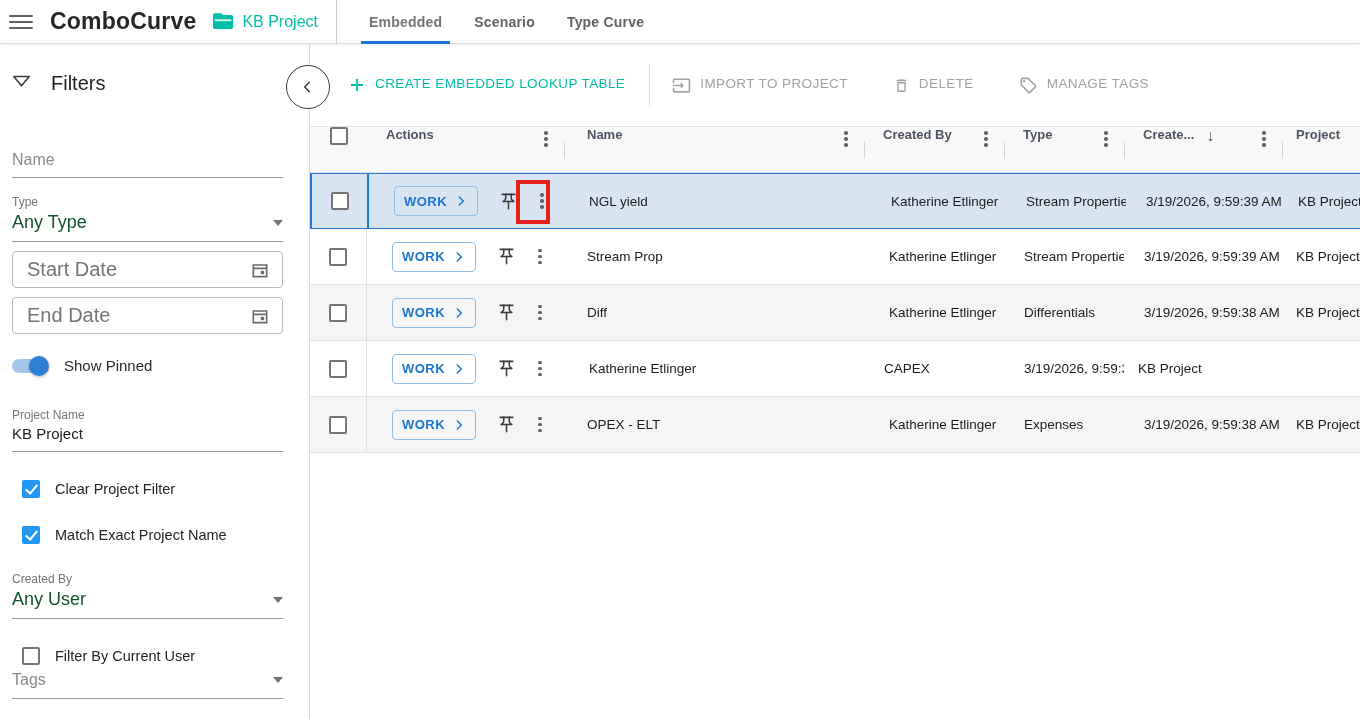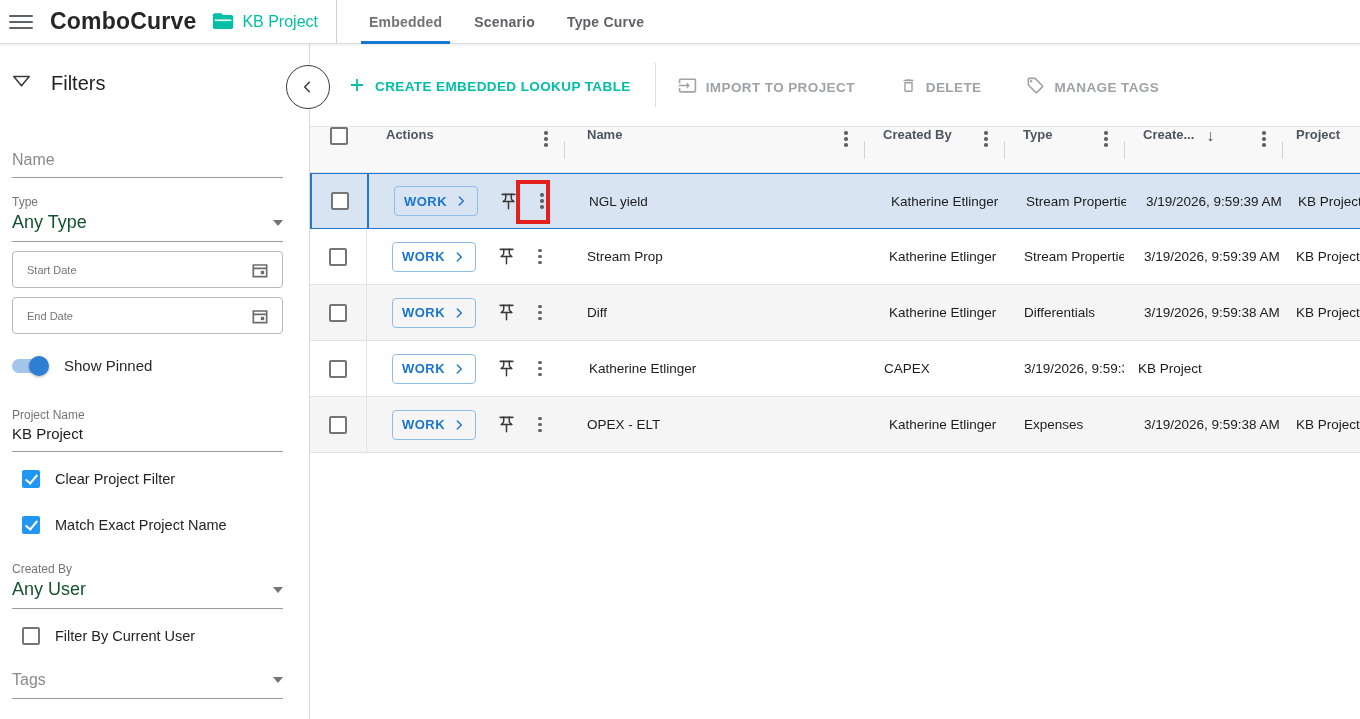--- a/index.html
+++ b/index.html
@@ -33,42 +33,42 @@
   .std-input { margin-top:56px; border-bottom:1px solid #9a9a9a; padding-bottom:8px; }
   .std-input .ph { font-size:16px; color:#8a8a8a; }
   .small-label { font-size:12px; color:#757575; margin-top:17px; }
   .select-line { display:flex; align-items:center; justify-content:space-between;
                  border-bottom:1px solid #9a9a9a; padding:3px 0 8px 0; cursor:pointer; }
   .select-line .val { font-size:18px; color:#14532d; }
   .caret { width:0; height:0; border-left:5px solid transparent; border-right:5px solid transparent;
            border-top:6px solid #757575; }
   .outlined-input { margin-top:9px; height:37px; border:1px solid #b9b9b9; border-radius:4px;
                     display:flex; align-items:center; justify-content:space-between; padding:0 12px 0 14px; }
-  .outlined-input .ph { font-size:11px; color:#757575; }
+  .outlined-input .ph { font-size:20px; color:#757575; }
   .toggle-row { display:flex; align-items:center; gap:18px; margin-top:23px; }
   .toggle-row .lbl { font-size:15px; color:#2a2a2a; }
   .switch { position:relative; width:34px; height:14px; border-radius:7px; background:#a3c6ea; cursor:pointer; }
   .switch .thumb { position:absolute; right:-3px; top:-3px; width:20px; height:20px; border-radius:50%;
                    background:#2e7ed3; box-shadow:0 1px 3px rgba(0,0,0,.3); }
   .field-block { margin-top:34px; }
   .field-block .value-line { border-bottom:1px solid #9a9a9a; padding:3px 0 9px 0; font-size:15px; color:#1c1c1c; }
-  .check-row { display:flex; align-items:center; gap:15px; margin-top:18px; padding-left:10px; cursor:pointer; }
+  .check-row { display:flex; align-items:center; gap:15px; margin-top:28px; padding-left:10px; cursor:pointer; }
   .check-row .lbl { font-size:14.5px; color:#242424; }
   .cbx { position:relative; width:18px; height:18px; border:2px solid #757575; border-radius:2px; background:#fff; }
   .cbx.checked { background:#2196f3; border-color:#2196f3; }
   .cbx.checked::after { content:''; position:absolute; left:4px; top:0px; width:5px; height:10px;
                         border:solid #fff; border-width:0 2px 2px 0; transform:rotate(40deg); }
   .tags-line { position:absolute; left:12px; right:26px; bottom:20px; display:flex; align-items:center;
                justify-content:space-between; border-bottom:1px solid #9a9a9a; padding-bottom:9px; cursor:pointer; }
   .tags-line .ph { font-size:16px; color:#8a8a8a; }
 
   
   .main { flex:1; display:flex; flex-direction:column; background:#fff; min-width:0; }
   .toolbar { height:82px; display:flex; align-items:center; padding-left:38px; }
-  .tb-btn { display:flex; align-items:flex-end; gap:9px; font-size:13.5px; font-weight:700;
+  .tb-btn { display:flex; align-items:flex-start; gap:9px; font-size:13.5px; font-weight:400;
             letter-spacing:.4px; cursor:pointer; white-space:nowrap; }
   .tb-btn.primary { color:#00bfa5; }
   .tb-btn.disabled { color:#9ea3a8; cursor:default; }
   .tb-divider { width:1px; height:44px; background:#e0e0e0; margin:0 22px 0 24px; }
   .tb-gap { width:45px; }
   .back-circle { position:absolute; left:286px; top:65px; width:44px; height:44px; border-radius:50%;
                  background:#fff; border:1.5px solid #3a3a3a; display:flex; align-items:center;
                  justify-content:center; cursor:pointer; z-index:4; }
 
   

